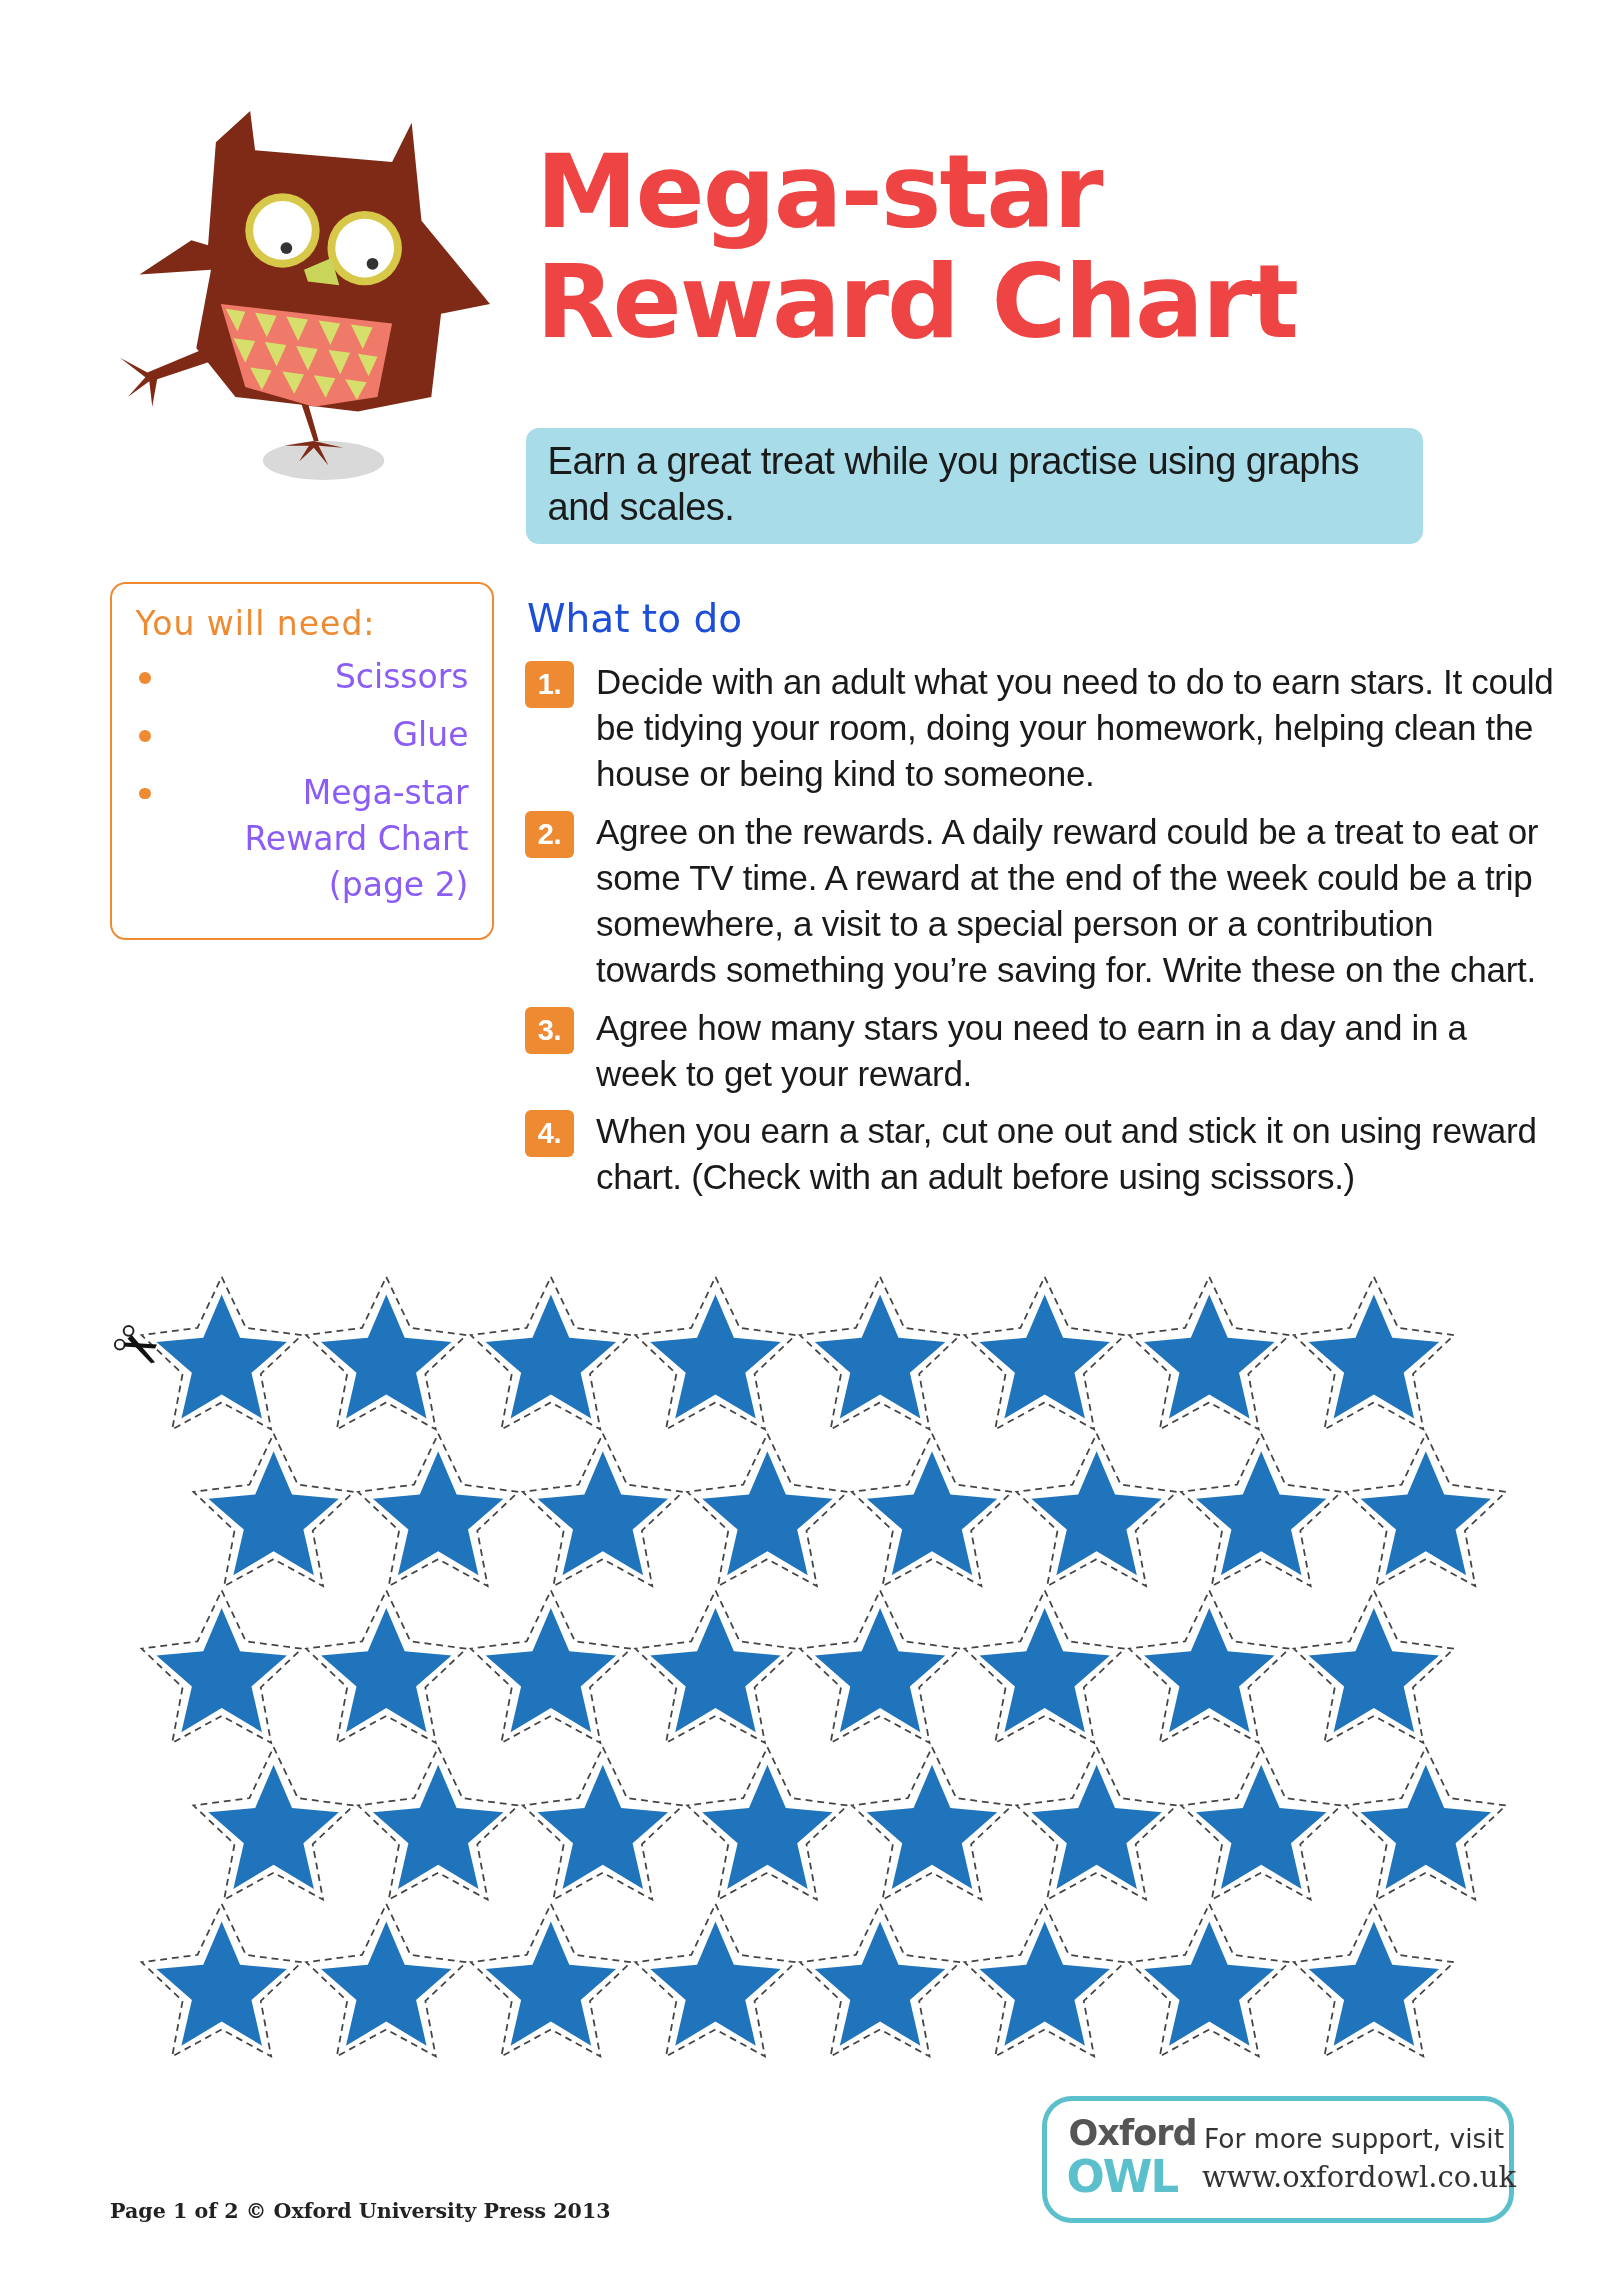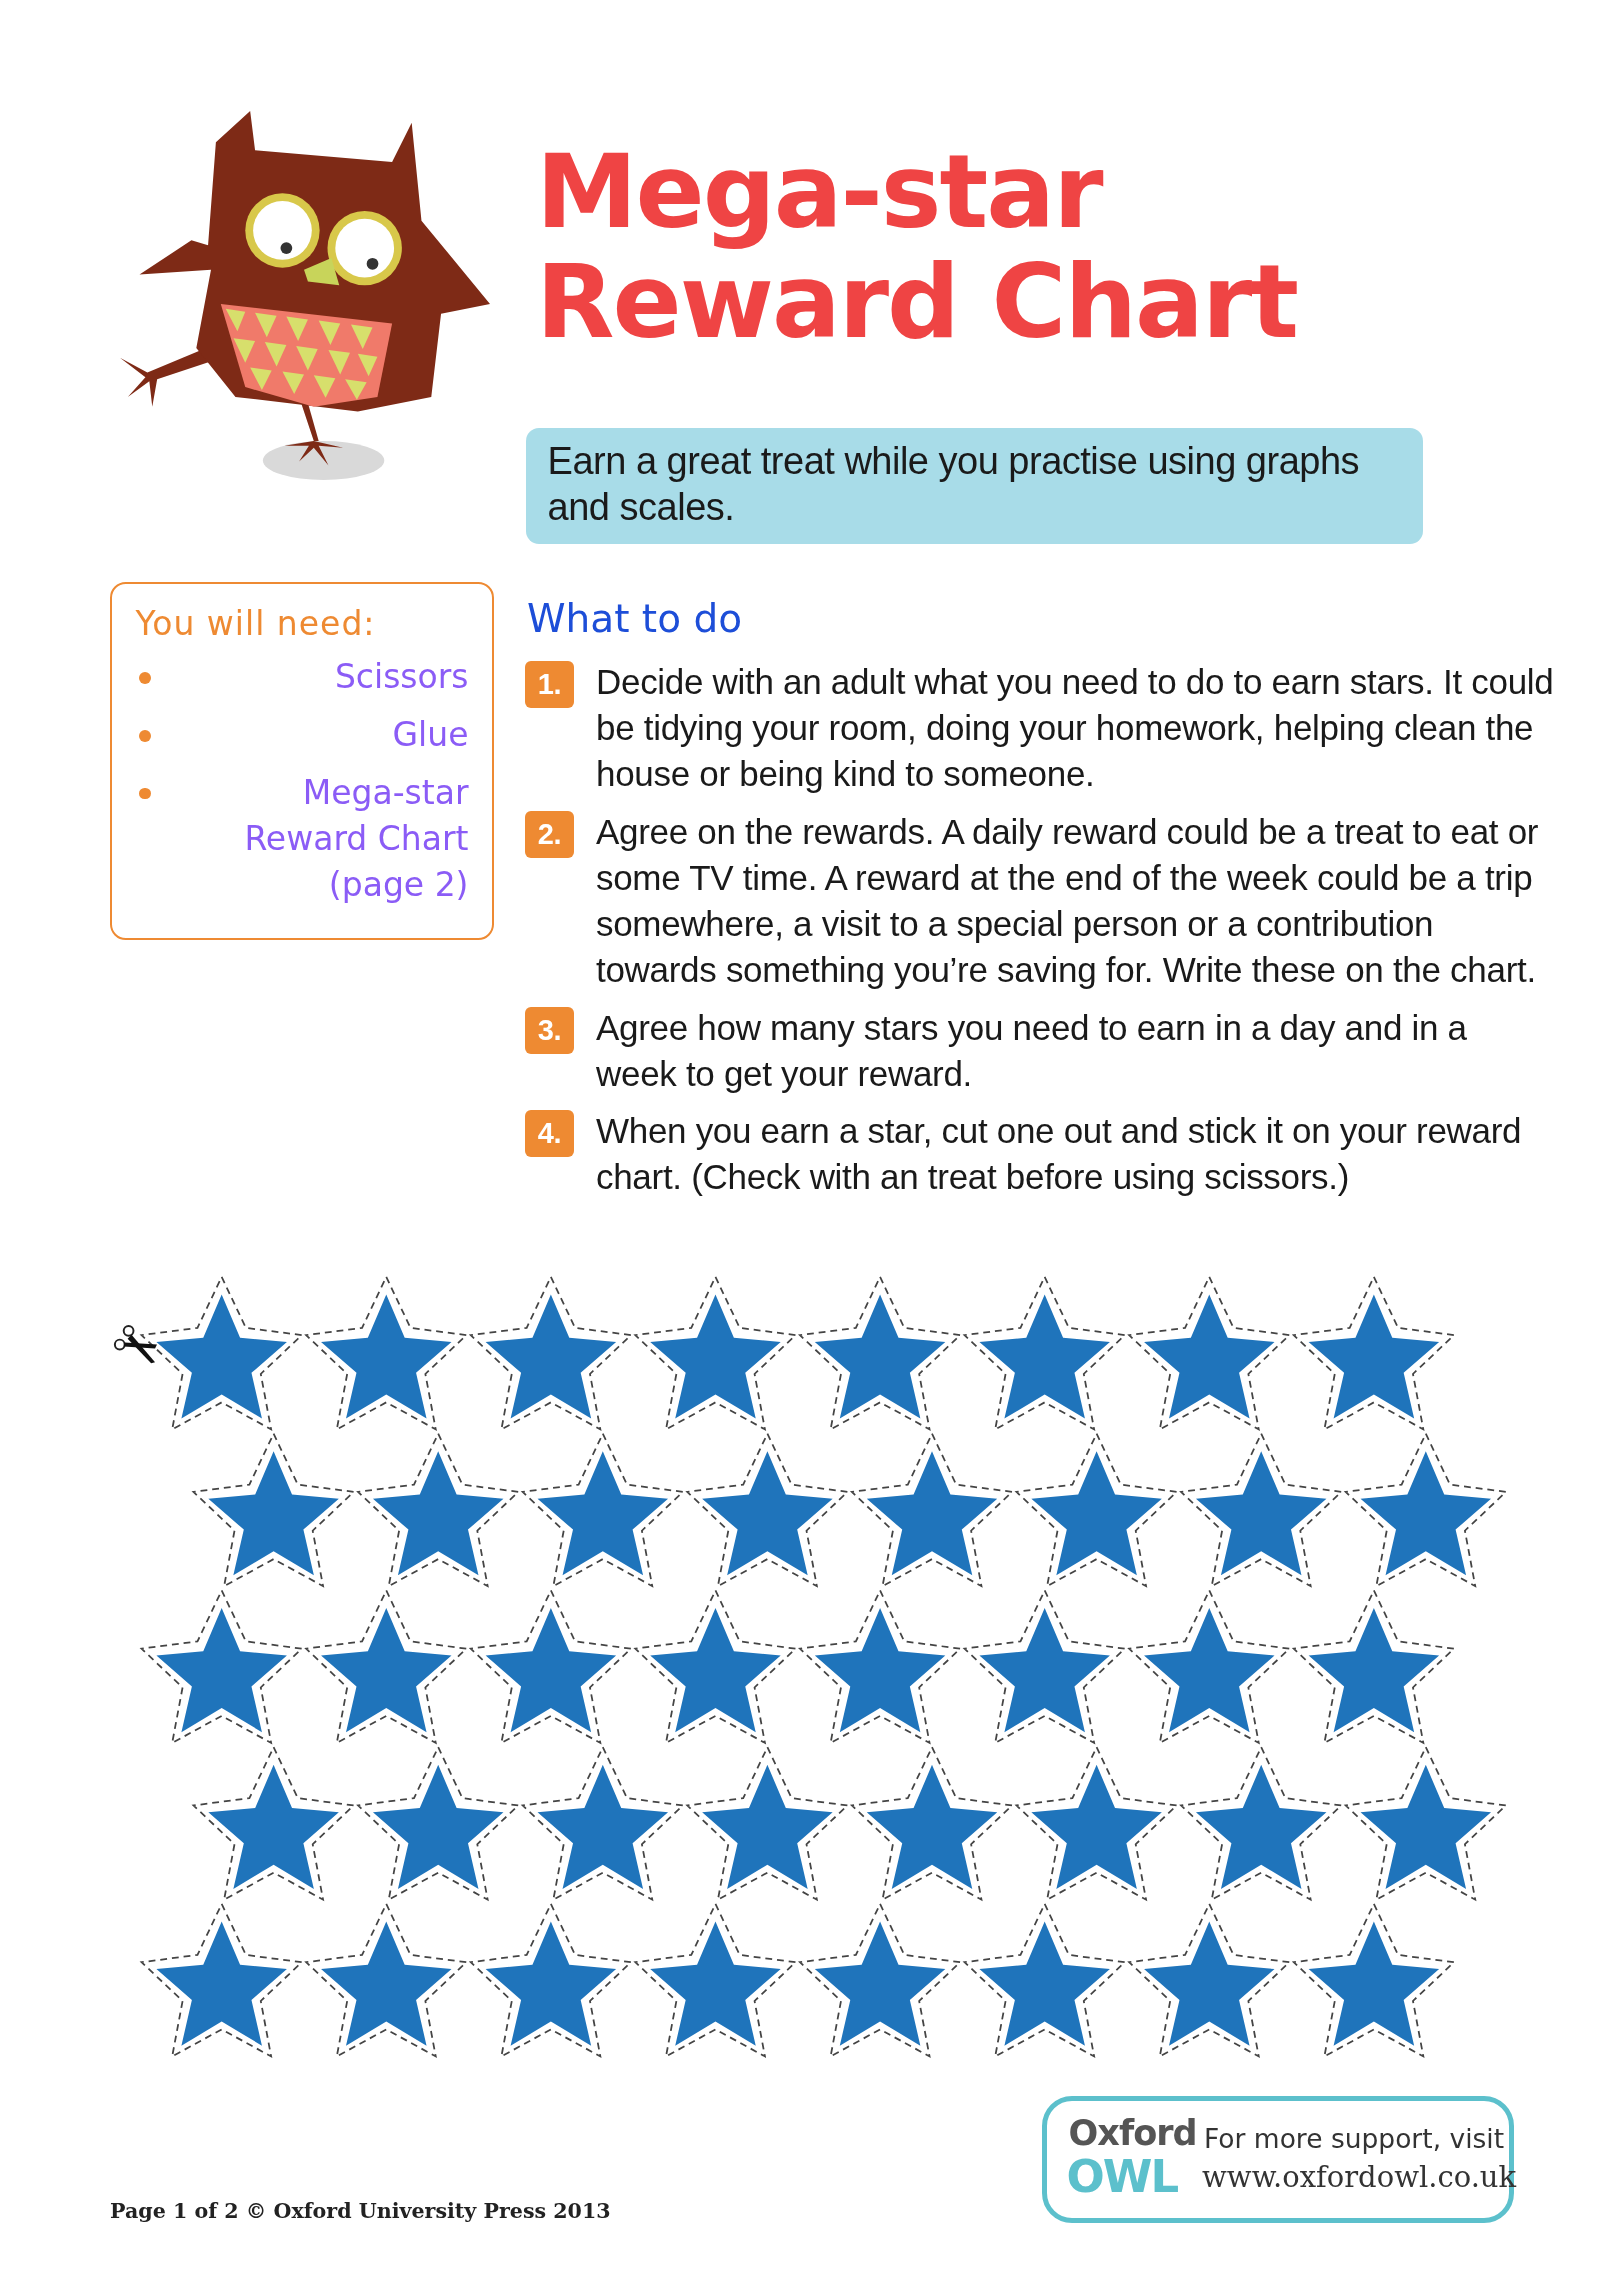--- a/index.html
+++ b/index.html
@@ -80,21 +80,21 @@
     <li><span class="dot"></span><span>Mega-star Reward Chart (page 2)</span></li>
   </ul>
 </div>
 
 <div class="abs todo-h">What to do</div>
 
 <div class="abs steps">
   <div class="step"><span class="num">1.</span><span>Decide with an adult what you need to do to earn stars. It could be tidying your room, doing your homework, helping clean the house or being kind to someone.</span></div>
   <div class="step"><span class="num">2.</span><span>Agree on the rewards. A daily reward could be a treat to eat or some TV time. A reward at the end of the week could be a trip somewhere, a visit to a special person or a contribution towards something you’re saving for. Write these on the chart.</span></div>
   <div class="step"><span class="num">3.</span><span>Agree how many stars you need to earn in a day and in a week to get your reward.</span></div>
-  <div class="step"><span class="num">4.</span><span>When you earn a star, cut one out and stick it on your reward chart. (Check with an treat before using scissors.)</span></div>
+  <div class="step"><span class="num">4.</span><span>When you earn a star, cut one out and stick it on using reward chart. (Check with an adult before using scissors.)</span></div>
 </div>
 
 <svg id="stars" class="abs" viewBox="0 1300 1655 840">
     <g>
       <polygon points="226.0,1303.0 250.7,1355.0 307.8,1362.4 265.9,1402.0 276.5,1458.6 226.0,1431.0 175.5,1458.6 186.1,1402.0 144.2,1362.4 201.3,1355.0" fill="none" stroke="#444" stroke-width="1.8" stroke-dasharray="7 5"></polygon>
       <polygon points="226.0,1321.0 244.8,1365.1 292.6,1369.4 256.4,1400.9 267.1,1447.6 226.0,1423.0 184.9,1447.6 195.6,1400.9 159.4,1369.4 207.2,1365.1" fill="#1f74bb"></polygon>
     </g>
     <g>
       <polygon points="394.0,1303.0 418.7,1355.0 475.8,1362.4 433.9,1402.0 444.5,1458.6 394.0,1431.0 343.5,1458.6 354.1,1402.0 312.2,1362.4 369.3,1355.0" fill="none" stroke="#444" stroke-width="1.8" stroke-dasharray="7 5"></polygon>
       <polygon points="394.0,1321.0 412.8,1365.1 460.6,1369.4 424.4,1400.9 435.1,1447.6 394.0,1423.0 352.9,1447.6 363.6,1400.9 327.4,1369.4 375.2,1365.1" fill="#1f74bb"></polygon>

